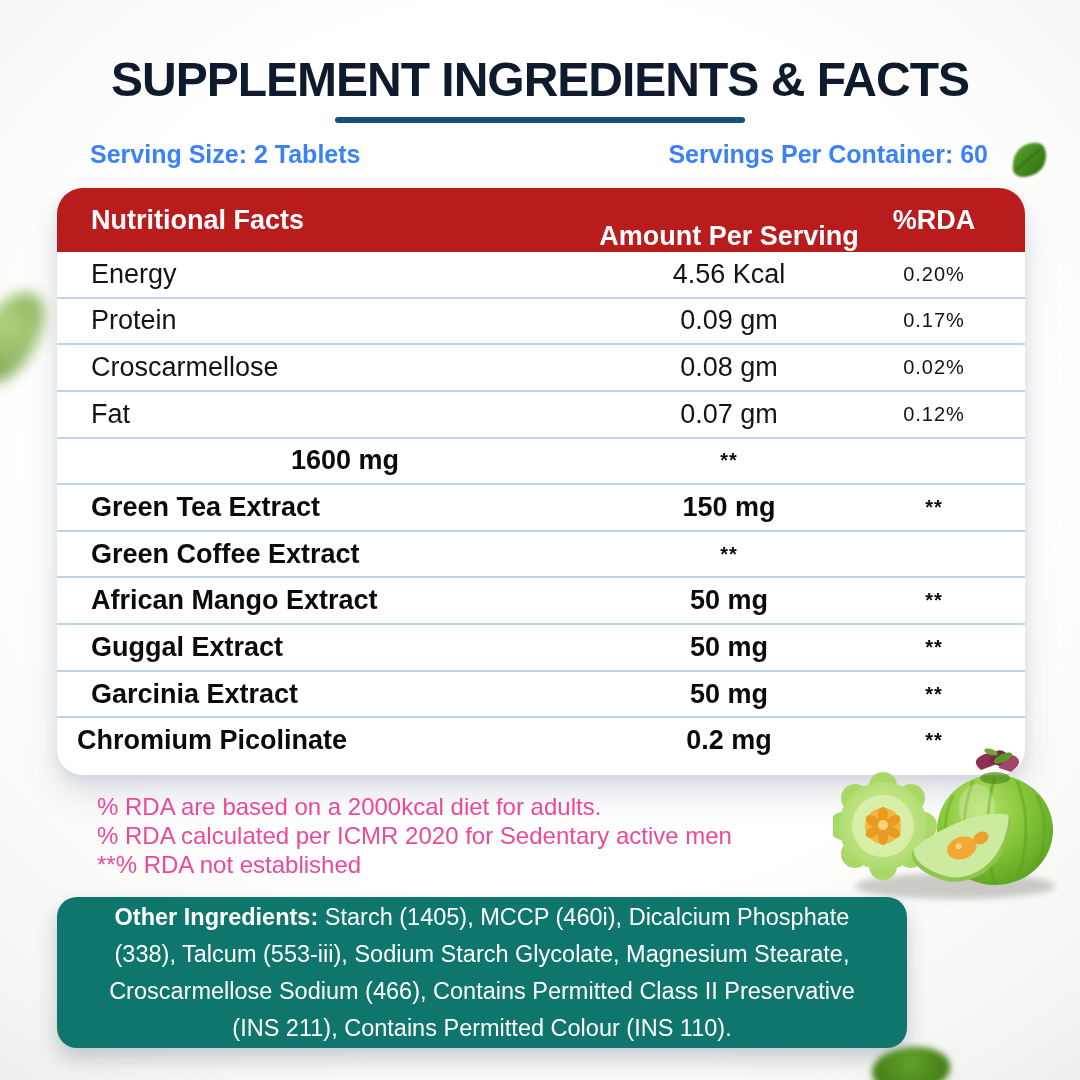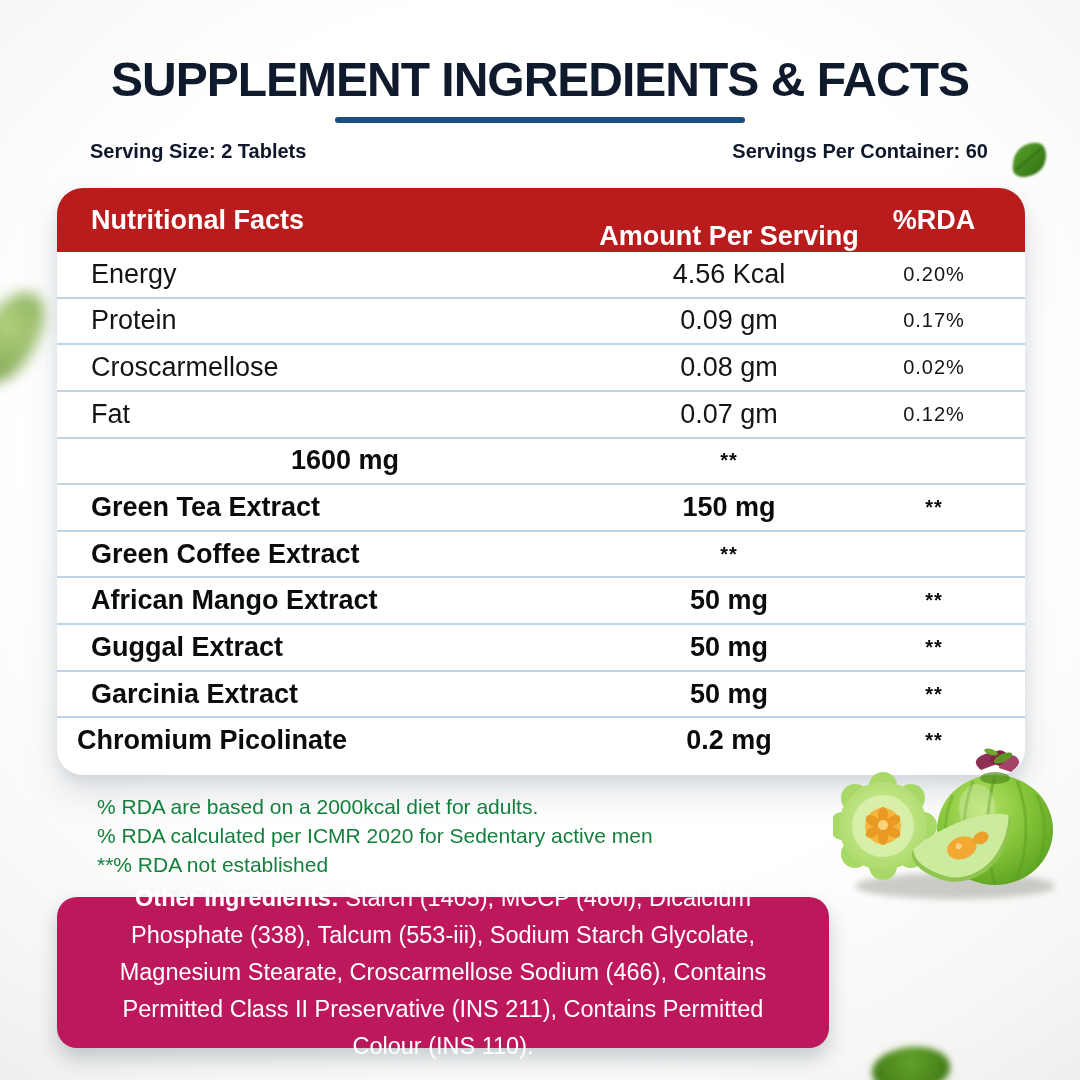--- a/index.html
+++ b/index.html
@@ -19,21 +19,21 @@
   }
   .title-underline{
     position:absolute; top:117px; left:50%; transform:translateX(-50%);
     width:410px; height:6px; border-radius:3px; background:#1a4e7f;
   }
 
   
   .serving-row{
     position:absolute; top:140px; left:90px; right:92px;
     display:flex; justify-content:space-between;
-    font-size:20px; font-weight:bold; color:#0f172a;
+    font-size:25px; font-weight:bold; color:#3b82f6;
   }
 
   
   .facts-card{
     position:absolute; left:57px; top:188px; width:968px; height:587px;
     background:#ffffff; border-radius:26px;
     box-shadow:0 18px 34px rgba(70,90,110,.18), 0 5px 12px rgba(70,90,110,.10);
   }
   .facts-header{
     position:absolute; top:0; left:0; right:0; height:64px;
@@ -55,27 +55,27 @@
     font-size:27px; color:#141414; font-weight:400;
   }
   .frow:last-child{ border-bottom:none;padding-left:20px; }
   .frow.bold{ font-weight:bold; color:#0b0b0b; }
   .cell-amount{ text-align:center; }
   .cell-rda{ text-align:center; font-size:20px; letter-spacing:1px; }
 
   
   .footnotes{
     position:absolute; left:97px; top:792px;
-    font-size:21px; line-height:29px; color:#15803d;
+    font-size:24px; line-height:29px; color:#ec4899;
   }
 
   
   .other-box{
-    position:absolute; left:57px; top:897px; width:772px; height:151px;
-    background:#be185d; border-radius:20px;
+    position:absolute; left:57px; top:897px; width:850px; height:151px;
+    background:#0f766e; border-radius:20px;
     box-shadow:0 10px 20px rgba(20,40,70,.22);
     display:flex; align-items:center; justify-content:center;
     padding:0 42px;
   }
   .other-box p{
     color:#ffffff; text-align:center;
     font-size:23.5px; line-height:37px; font-weight:400;
   }
   .other-box .lbl{ font-weight:bold; }
 

